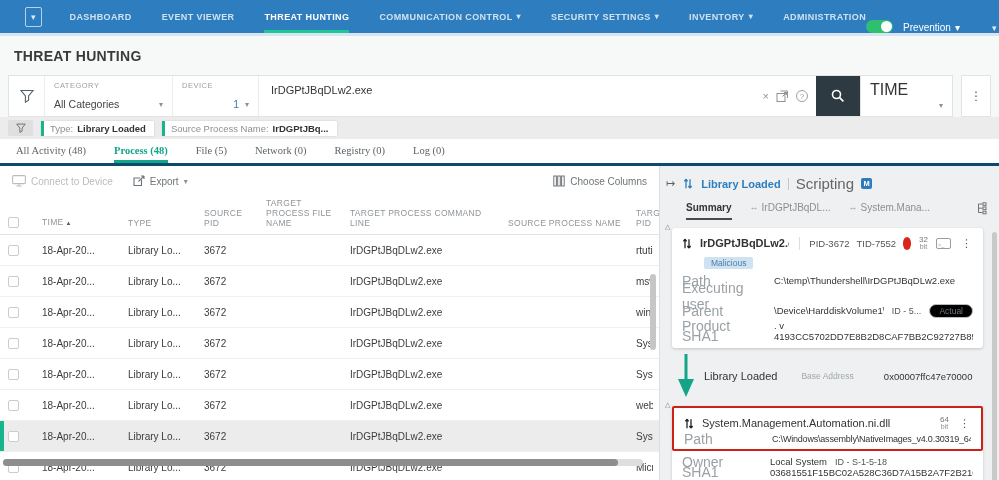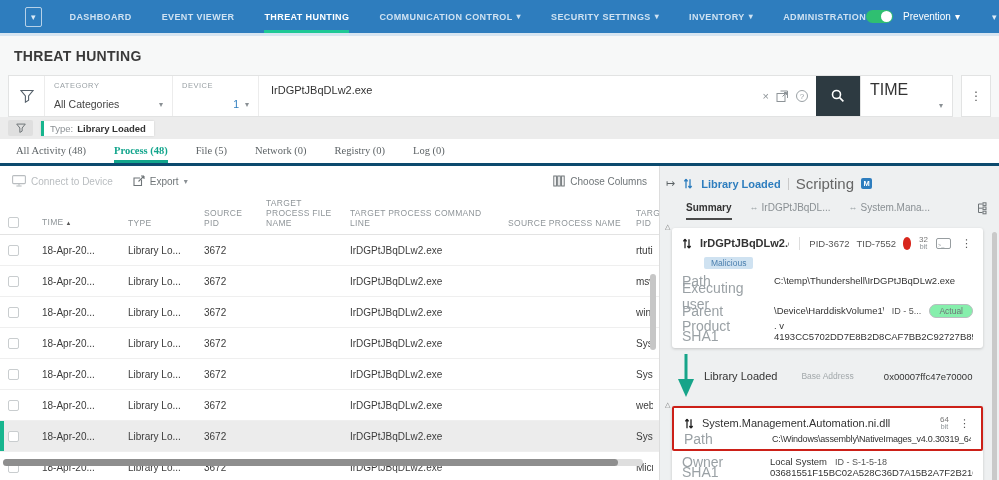--- a/index.html
+++ b/index.html
@@ -13,21 +13,21 @@
   .logo { width:22px; height:18px; align-self:center; display:grid; grid-template-columns:repeat(3,1fr); grid-template-rows:repeat(3,1fr); gap:1.5px; margin-right:12px; }
   .logo span { background:#fff; border-radius:1px; }
   .logo span.hole { background:transparent; }
   .nav-select { width:96px; height:20px; align-self:center; border:1px solid rgba(255,255,255,.65); border-radius:2px;
     display:flex; align-items:center; justify-content:flex-end; padding:0 5px; color:#dcebf7; font-size:9px; margin-right:28px; }
   .nav-items { display:flex; align-items:stretch; gap:30px; }
   .nav-item { display:flex; align-items:center; gap:4px; color:#cfe2f2; font-size:9px; font-weight:bold; letter-spacing:.4px;
     border-bottom:3px solid transparent; padding-top:3px; cursor:pointer; white-space:nowrap; }
   .nav-item.active { color:#fff; border-bottom-color:#1ec895; }
   .nav-item .chev { font-size:8px; color:#cfe2f2; }
-  .nav-right { margin-left:auto; display:flex; align-items:center; gap:10px; }
+  .nav-right { margin-left:auto; display:flex; align-items:flex-end; gap:10px; }
   .toggle { width:27px; height:13px; border-radius:7px; background:#2fbf71; position:relative; cursor:pointer; }
   .toggle .knob { position:absolute; right:1px; top:1px; width:11px; height:11px; border-radius:50%; background:#fff; }
   .mode { color:#fff; font-size:10px; display:flex; align-items:center; gap:4px; cursor:pointer; }
   .nav-end-chev { color:#dcebf7; font-size:9px; margin-left:22px; cursor:pointer; }
 
   
   .titlebar { background:#f7f8f8; padding:12px 14px 9px; flex:0 0 auto; }
   .titlebar h1 { font-size:14px; letter-spacing:.3px; color:#3a3a3a; }
 
   
@@ -120,21 +120,21 @@
   .arch { display:flex; flex-direction:column; align-items:center; line-height:7px; color:#8a9094; font-size:7px; }
   .arch .n { font-size:8px; color:#777; }
   .console-ic { width:15px; height:11px; border:1px solid #979da0; border-radius:2px; font-size:5.5px; color:#979da0;
     display:flex; align-items:flex-end; padding:0 1px; cursor:pointer; }
   .kebab { color:#555; font-size:11px; cursor:pointer; padding:0 2px; }
   .badge-mal { display:inline-block; margin:2px 0 4px 32px; background:#cfe2f1; color:#4a7fae; font-size:8.5px; padding:1px 7px; border-radius:2px;text-align:center; }
   .frow { display:flex; align-items:center; padding:0 10px; height:15px; }
   .frow .fl { width:92px; flex:0 0 auto; color:#9aa1a5; font-size:14px; }
   .frow .fv { font-size:9.5px; color:#333; white-space:nowrap; overflow:hidden; flex:1 1 auto; }
   .frow .fx { font-size:9px; color:#555; margin-left:8px; white-space:nowrap; }
-  .pill { margin-left:8px; border:1px solid #b9bdc0; border-radius:9px; padding:1px 9px; font-size:8.5px; color:#6f7578; background:#86efac; cursor:pointer; white-space:nowrap; }
+  .pill { margin-left:8px; border:1px solid #b9bdc0; border-radius:9px; padding:1px 9px; font-size:8.5px; color:#6f7578; background:#000000; cursor:pointer; white-space:nowrap; }
   .card-pad-b { padding-bottom:9px; }
 
   .eventrow { display:flex; align-items:center; gap:10px; margin:6px 0 2px 18px; height:44px; }
   .evt-title { font-size:11px; color:#333; }
   .evt-lbl { font-size:8.5px; color:#a2a8ab; margin-left:14px; }
   .evt-val { font-size:9.5px; color:#333;padding-left:20px; }
 
   .redbox { border:2px solid #cc2018; border-radius:2px; }
   .libcard .frow .fl { width:88px; }
   .libcard .fv.longpath { font-size:9px; letter-spacing:-.2px; }
@@ -251,20 +251,24 @@
 
   <div class="chipsrow">
     <div class="chip-funnel">
       <svg width="10" height="10" viewBox="0 0 14 14">
           <path d="M1 1.5 H13 L8.6 7 v4.3 l-3.2 1.9 V7 Z" fill="none" stroke="#6f7578" stroke-width="1.4"></path>
         </svg>
     </div>
     <div class="chip">
       <span class="cl">Type:</span>
         <span class="cv">Library Loaded</span>
+    </div>
+    <div class="chip">
+      <span class="cl">Source Process Name:</span>
+        <span class="cv">IrDGPtJBq...</span>
     </div>
   </div>
 
   <div class="tabsrow">
     <div class="tab">
         <span>All Activity (48)</span>
       </div>
     <div class="tab active">
         <span>Process (48)</span>
       </div>

